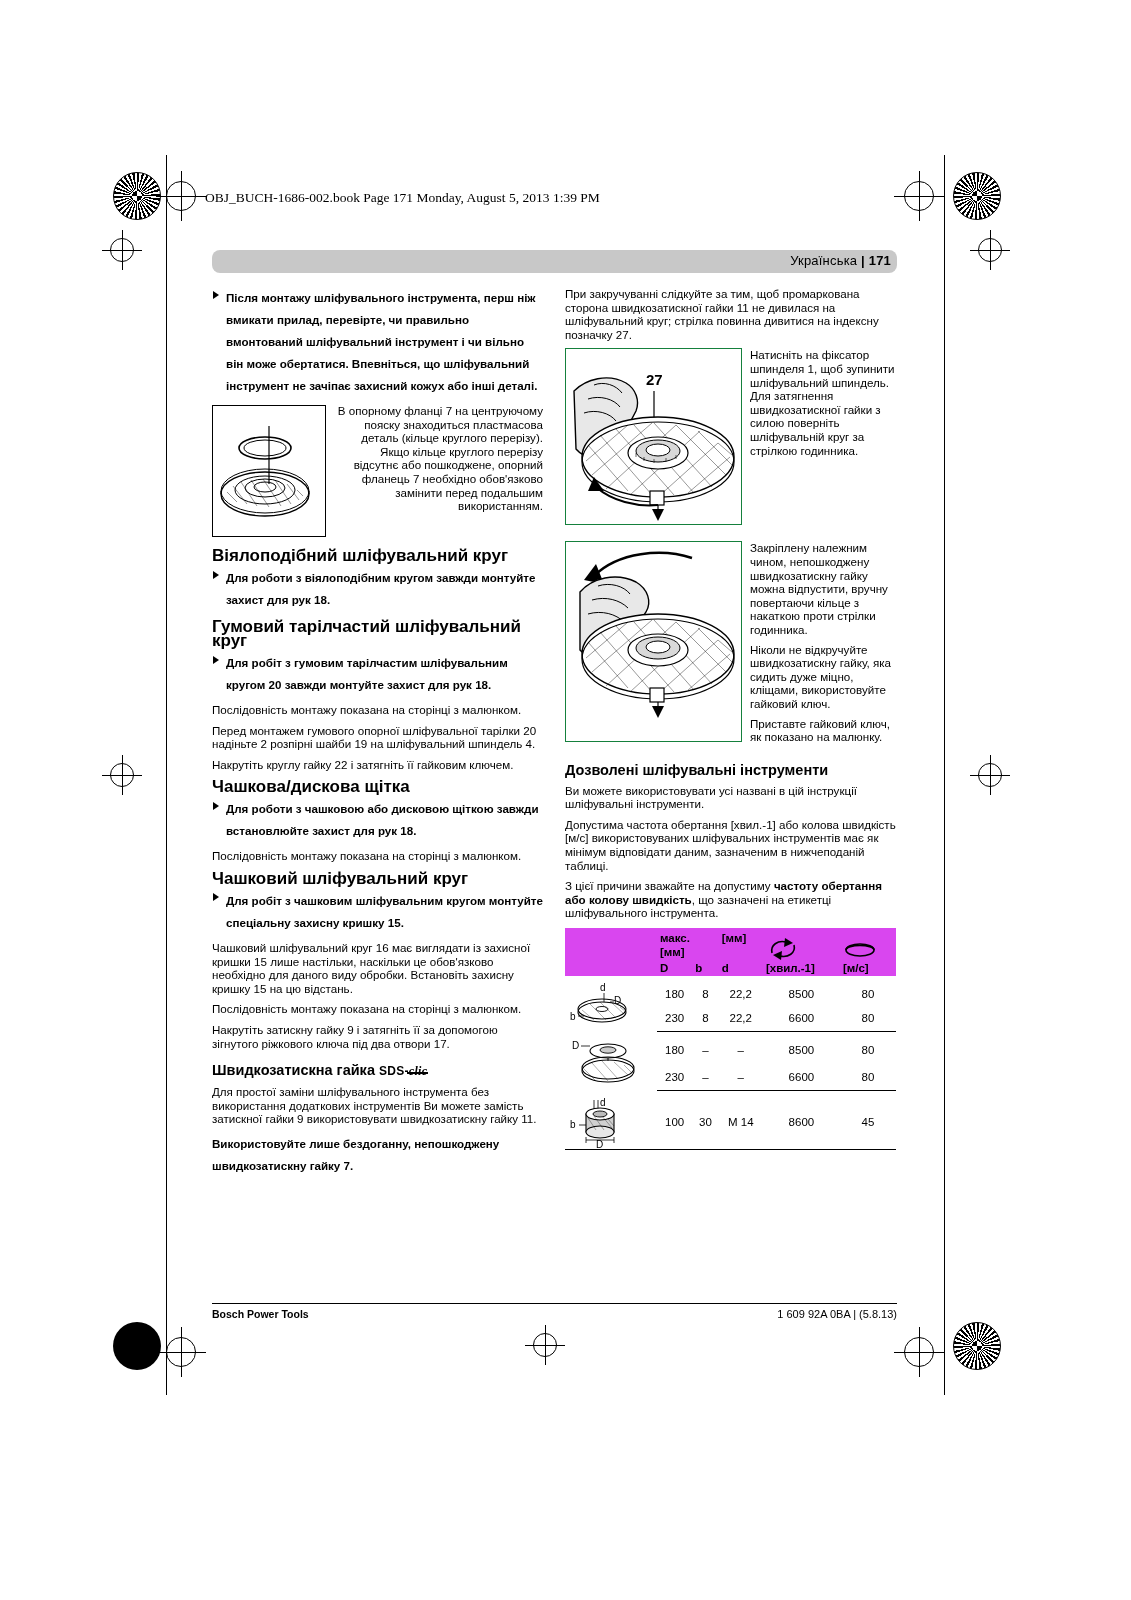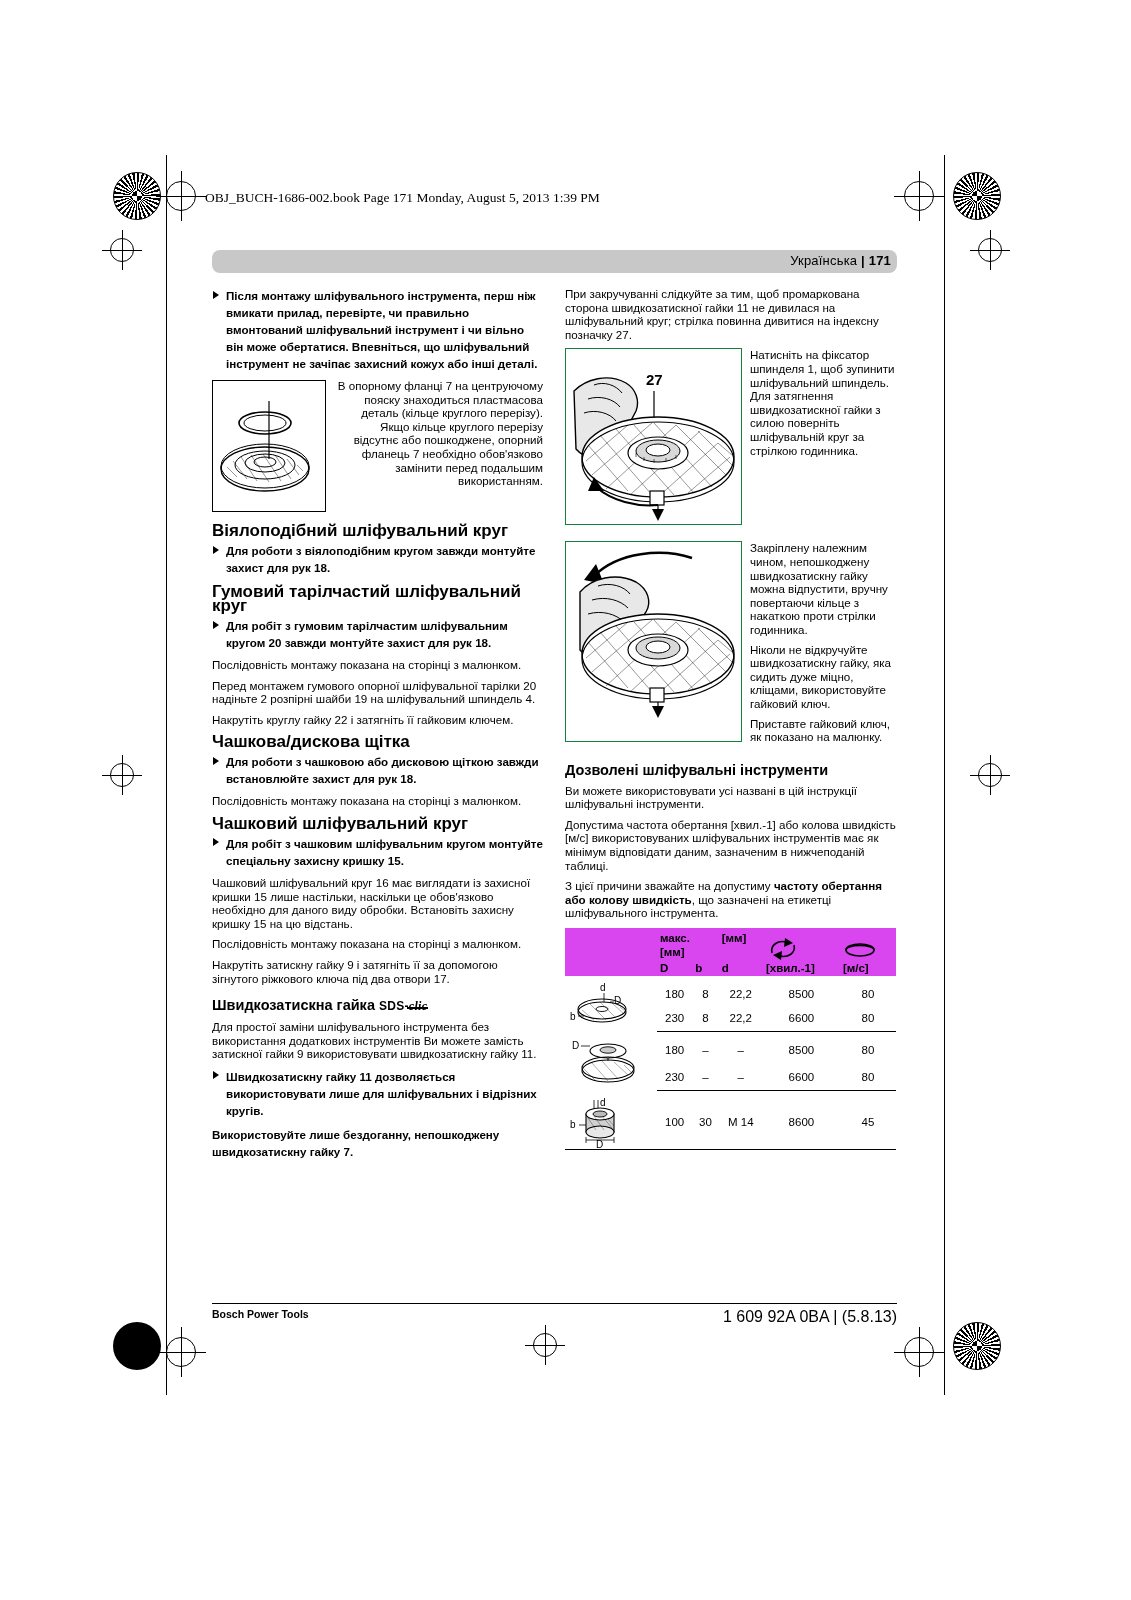--- a/index.html
+++ b/index.html
@@ -111,21 +111,21 @@
     font-weight: bold;
     margin: 12px 0 5px 0;
     line-height: 17px;
   }
 
   .bullet {
     position: relative;
     padding-left: 14px;
     font-weight: bold;
     font-size: 11.6px;
-    line-height: 17px;
+    line-height: 22px;
     margin: 0 0 7px 0;
   }
   .bullet:before {
     content: "";
     position: absolute;
     left: 1px;
     top: 3.5px;
     width: 0;
     height: 0;
     border-left: 6px solid #000;
@@ -240,21 +240,21 @@
     position: absolute;
     left: 0;
     top: 4px;
     font-weight: bold;
     font-size: 10.5px;
   }
   .footer .right {
     position: absolute;
     right: 0;
     top: 4px;
-    font-size: 16px;
+    font-size: 11px;
     white-space: nowrap;
   }
 </style>
 </head>
 <body>
 
 <div class="crop-line" data-name="crop-line-left" style="left:166px; top:155px; width:1px; height:1240px;"></div>
 <div class="crop-line" data-name="crop-line-right" style="left:944px; top:155px; width:1px; height:1240px;"></div>
 
 <div class="halftone" data-name="registration-halftone-topleft" style="left:113px; top:172px; width:48px; height:48px;"></div>
@@ -369,21 +369,20 @@
       <p data-name="text-cup-2">Послідовність монтажу показана на сторінці з малюнком.</p>
       <p data-name="text-cup-3">Накрутіть затискну гайку 9 і затягніть її за допомогою зігнутого ріжкового ключа під два отвори 17.</p>
 
       <h2 data-name="heading-sds-clic">
         <span data-name="heading-sds-clic-text">Швидкозатискна гайка</span>
         <span class="sds" data-name="sds-clic-logo">
           SDS-<span class="clic strike">clic</span>
         </span>
       </h2>
       <p data-name="text-sds-1">Для простої заміни шліфувального інструмента без використання додаткових інструментів Ви можете замість затискної гайки 9 використовувати швидкозатискну гайку 11.</p>
-      <div class="bullet" data-name="bullet-sds-usage">Швидкозатискну гайку 11 дозволяється використовувати лише для шліфувальних і відрізних кругів.</div>
       <div class="bullet" style="padding-left:0;" data-name="note-sds-condition">Використовуйте лише бездоганну, непошкоджену швидкозатискну гайку 7.</div>
       <style>
         [data-name="note-sds-condition"]:before { display: none; }
       </style>
     </div>
 
     <div class="col" data-name="right-column">
 
       <p data-name="text-tighten-note">При закручуванні слідкуйте за тим, щоб промаркована сторона швидкозатискної гайки 11 не дивилася на шліфувальний круг; стрілка повинна дивитися на індексну позначку 27.</p>
 

